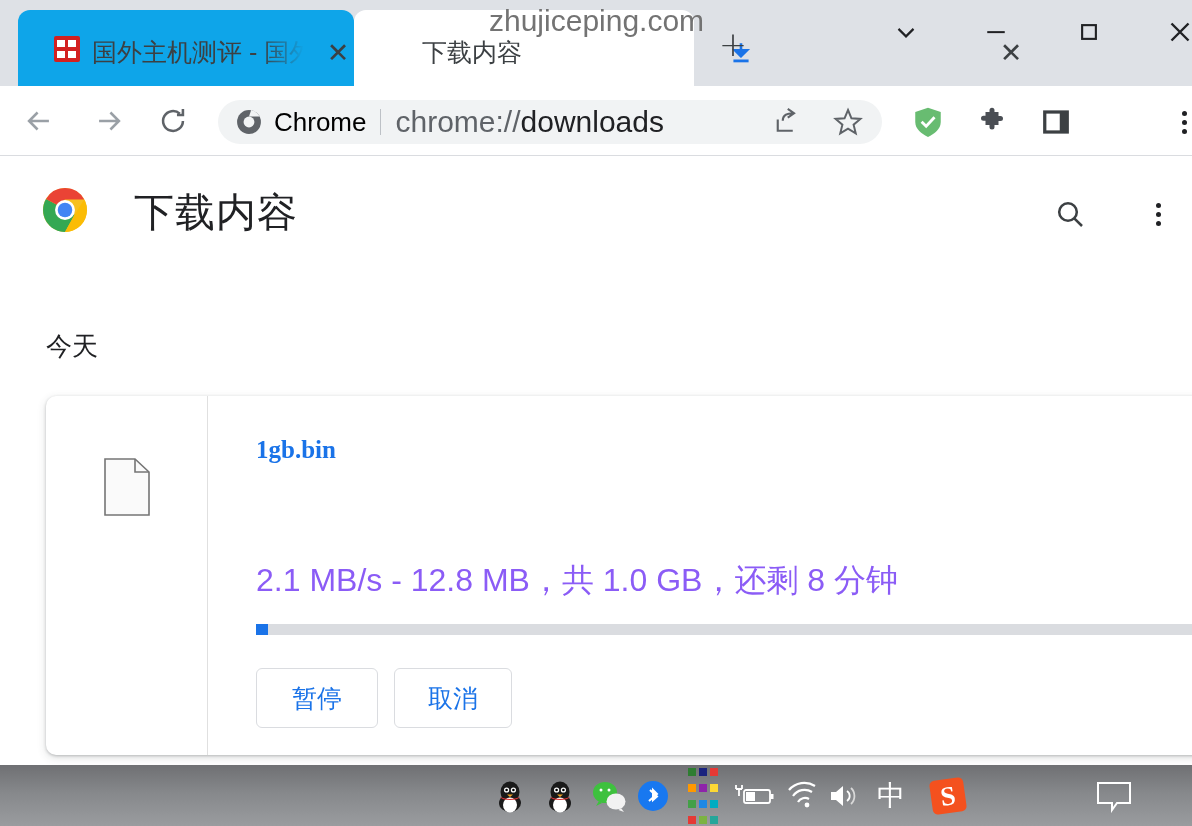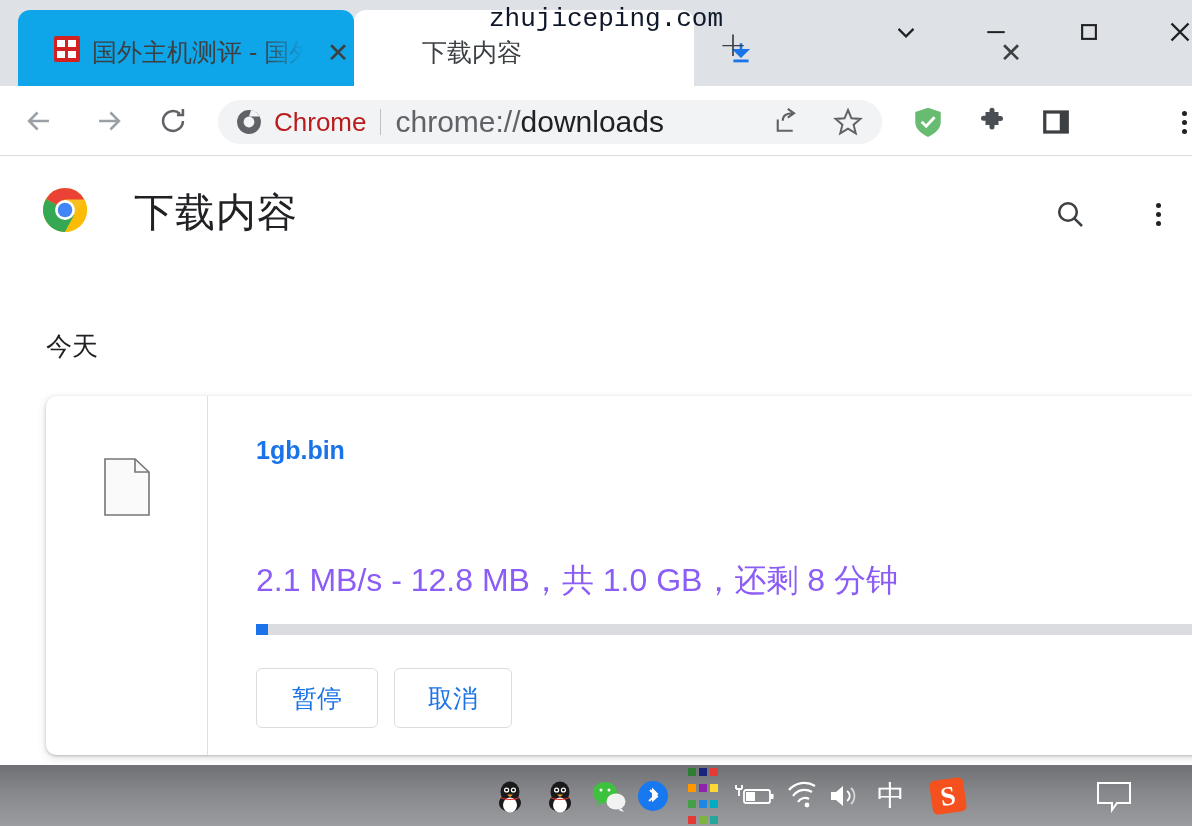--- a/index.html
+++ b/index.html
@@ -85,21 +85,21 @@
     display: flex; align-items: center; justify-content: center;
   }
   .omnibox {
     position: absolute; left: 218px; top: 14px;
     width: 664px; height: 44px;
     background: #f1f3f4; border-radius: 22px;
     display: flex; align-items: center;
   }
   .ob-chrome-icon { margin-left: 18px; width: 26px; height: 26px; }
   .ob-label {
-    margin-left: 12px; font-size: 26px; color: #b91c1c; white-space: nowrap;
+    margin-left: 12px; font-size: 26px; color: #000000; white-space: nowrap;
   }
   .ob-sep {
     margin-left: 14px; width: 1px; height: 26px; background: #bdc1c6;
   }
   .ob-url {
     margin-left: 14px; font-size: 30px; color: #202124; white-space: nowrap;
   }
   .ob-url .dim { color: #5f6368; }
   .tb-icon {
     position: absolute; top: 14px; width: 44px; height: 44px;
@@ -152,22 +152,22 @@
   }
   .dl-iconcell {
     position: absolute; left: 0; top: 0; width: 162px; height: 359px;
     border-right: 1px solid #e0e0e0;
   }
   .file-icon {
     position: absolute; left: 58px; top: 62px; width: 46px; height: 58px;
   }
   .watermark {
     position: absolute; left: 489px; top: 404px;
-    font-size: 26px; color: #0f172a;
-    font-family: Liberation Mono, monospace;
+    font-size: 30px; color: #737373;
+    font-family: Liberation Sans, sans-serif;
     white-space: nowrap;
     z-index: 5;
   }
   .dl-name {
     position: absolute; left: 256px; top: 436px;
     font-size: 25px; font-weight: bold; color: #1a73e8;
   }
   .dl-url {
     position: absolute; left: 256px; top: 488px;
     font-size: 25px; color: #5f6368;
@@ -370,21 +370,21 @@
     <div class="dl-card">
       <div class="dl-iconcell">
         <svg class="file-icon" viewBox="0 0 46 58">
           <path d="M1 1 H31 L45 14 V57 H1 Z" fill="#fafafa" stroke="#757575" stroke-width="1.6"></path>
           <path d="M31 1 L31 14 L45 14" fill="none" stroke="#757575" stroke-width="1.6"></path>
         </svg>
       </div>
     </div>
 
     <div class="watermark" style="position:absolute;left:489px;top:-153px;">zhujiceping.com</div>
-    <div class="dl-name" style="top:279px;">1gb.bin</div>
+    <div class="dl-name" style="top:279px;font-family:Liberation Serif, serif;">1gb.bin</div>
     <div class="dl-status" style="top:402px;">2.1 MB/s - 12.8 MB，共 1.0 GB，还剩 8 分钟</div>
 
     <div class="progress-track" style="top:467px;">
       <div class="progress-fill" id="pfill" style="width: 1.3%;"></div>
     </div>
 
     <div class="btn btn-cancel" style="top:511px;">取消</div>
     <div class="btn btn-pause" style="top:511px;">暂停</div>
   </div>
 

